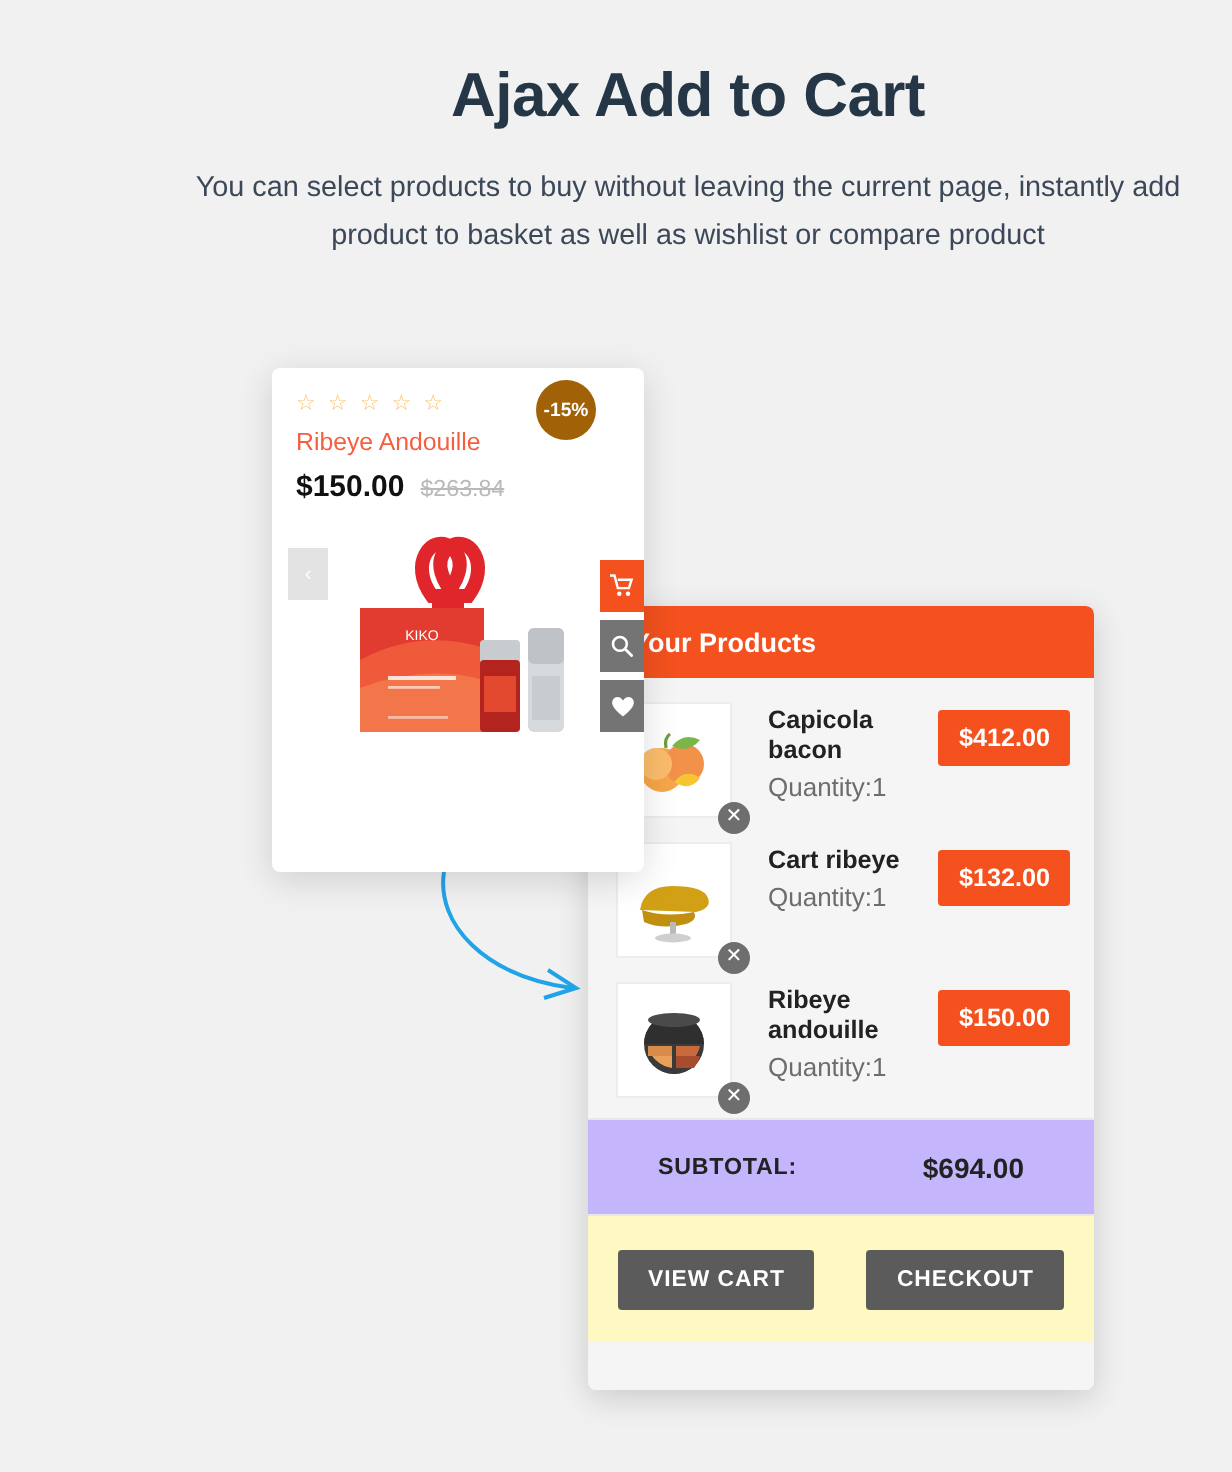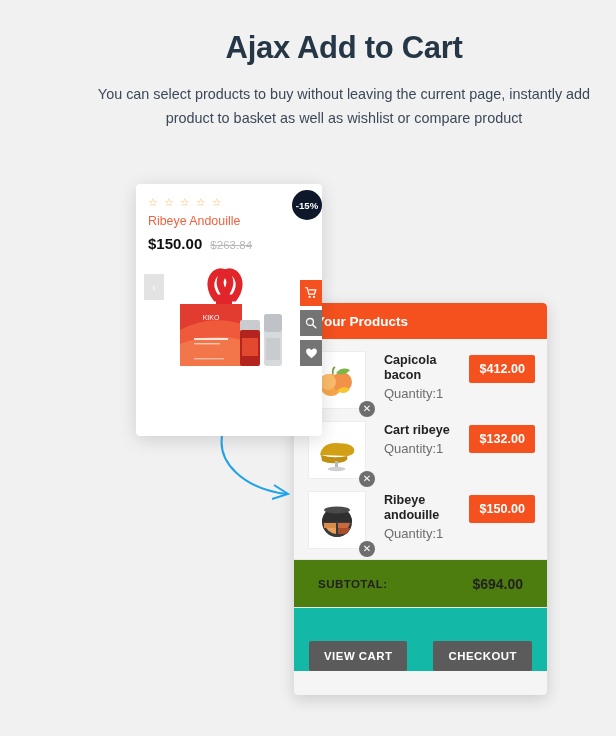--- a/index.html
+++ b/index.html
@@ -103,40 +103,40 @@
     color: #ffffff;
     font-size: 12.6px;
     font-weight: bold;
     padding: 7px 10px;
     border-radius: 2px;
     white-space: nowrap;
     text-align: center;
   }
 
   .subtotal-row {
-    background: #4d7c0f;
+    background: #c4b5fd;
     border-top: 1px solid #e8e8e8;
     height: 48px;
     display: flex;
     align-items: center;
     justify-content: space-between;
-    padding: 0 24px;
+    padding: 0 35px;
     text-align: center;
   }
   .subtotal-label {
     font-size: 11.6px; font-weight: bold; color: #222222; letter-spacing: 0.4px;
   }
   .subtotal-value { font-size: 14px; font-weight: bold; color: #222222; }
 
   .cart-actions {
-    background: #14b8a6;
+    background: #fef9c3;
     border-top: 1px solid #e8e8e8;
     height: 64px;
     display: flex;
-    align-items: flex-end;
+    align-items: center;
     justify-content: center;
     gap: 26px;
   }
   .cart-btn {
     background: #5b5b5b;
     color: #ffffff;
     border: none;
     font-family: "Liberation Sans", sans-serif;
     font-size: 11.4px;
     font-weight: bold;
@@ -162,24 +162,24 @@
     margin-top: 5px;
     font-size: 12.4px;
     color: #f4603e;
     line-height: 15px;
   }
   .price-line { margin-top: 6px; display: flex; align-items: baseline; gap: 8px; }
   .price-now { font-size: 15px; font-weight: bold; color: #111111; }
   .price-old { font-size: 11.6px; color: #b9b9b9; text-decoration: line-through; }
   .discount-badge {
     position: absolute;
-    right: 0; top: 6px;
+    right: 24px; top: 6px;
     width: 30px; height: 30px;
     border-radius: 50%;
-    background: #0f172a;
+    background: #a16207;
     color: #ffffff;
     font-size: 9.6px;
     font-weight: bold;
     display: flex; align-items: center; justify-content: center;
   }
 
   .card-image-area {
     position: relative;
     margin-top: 4px;
     height: 150px;

